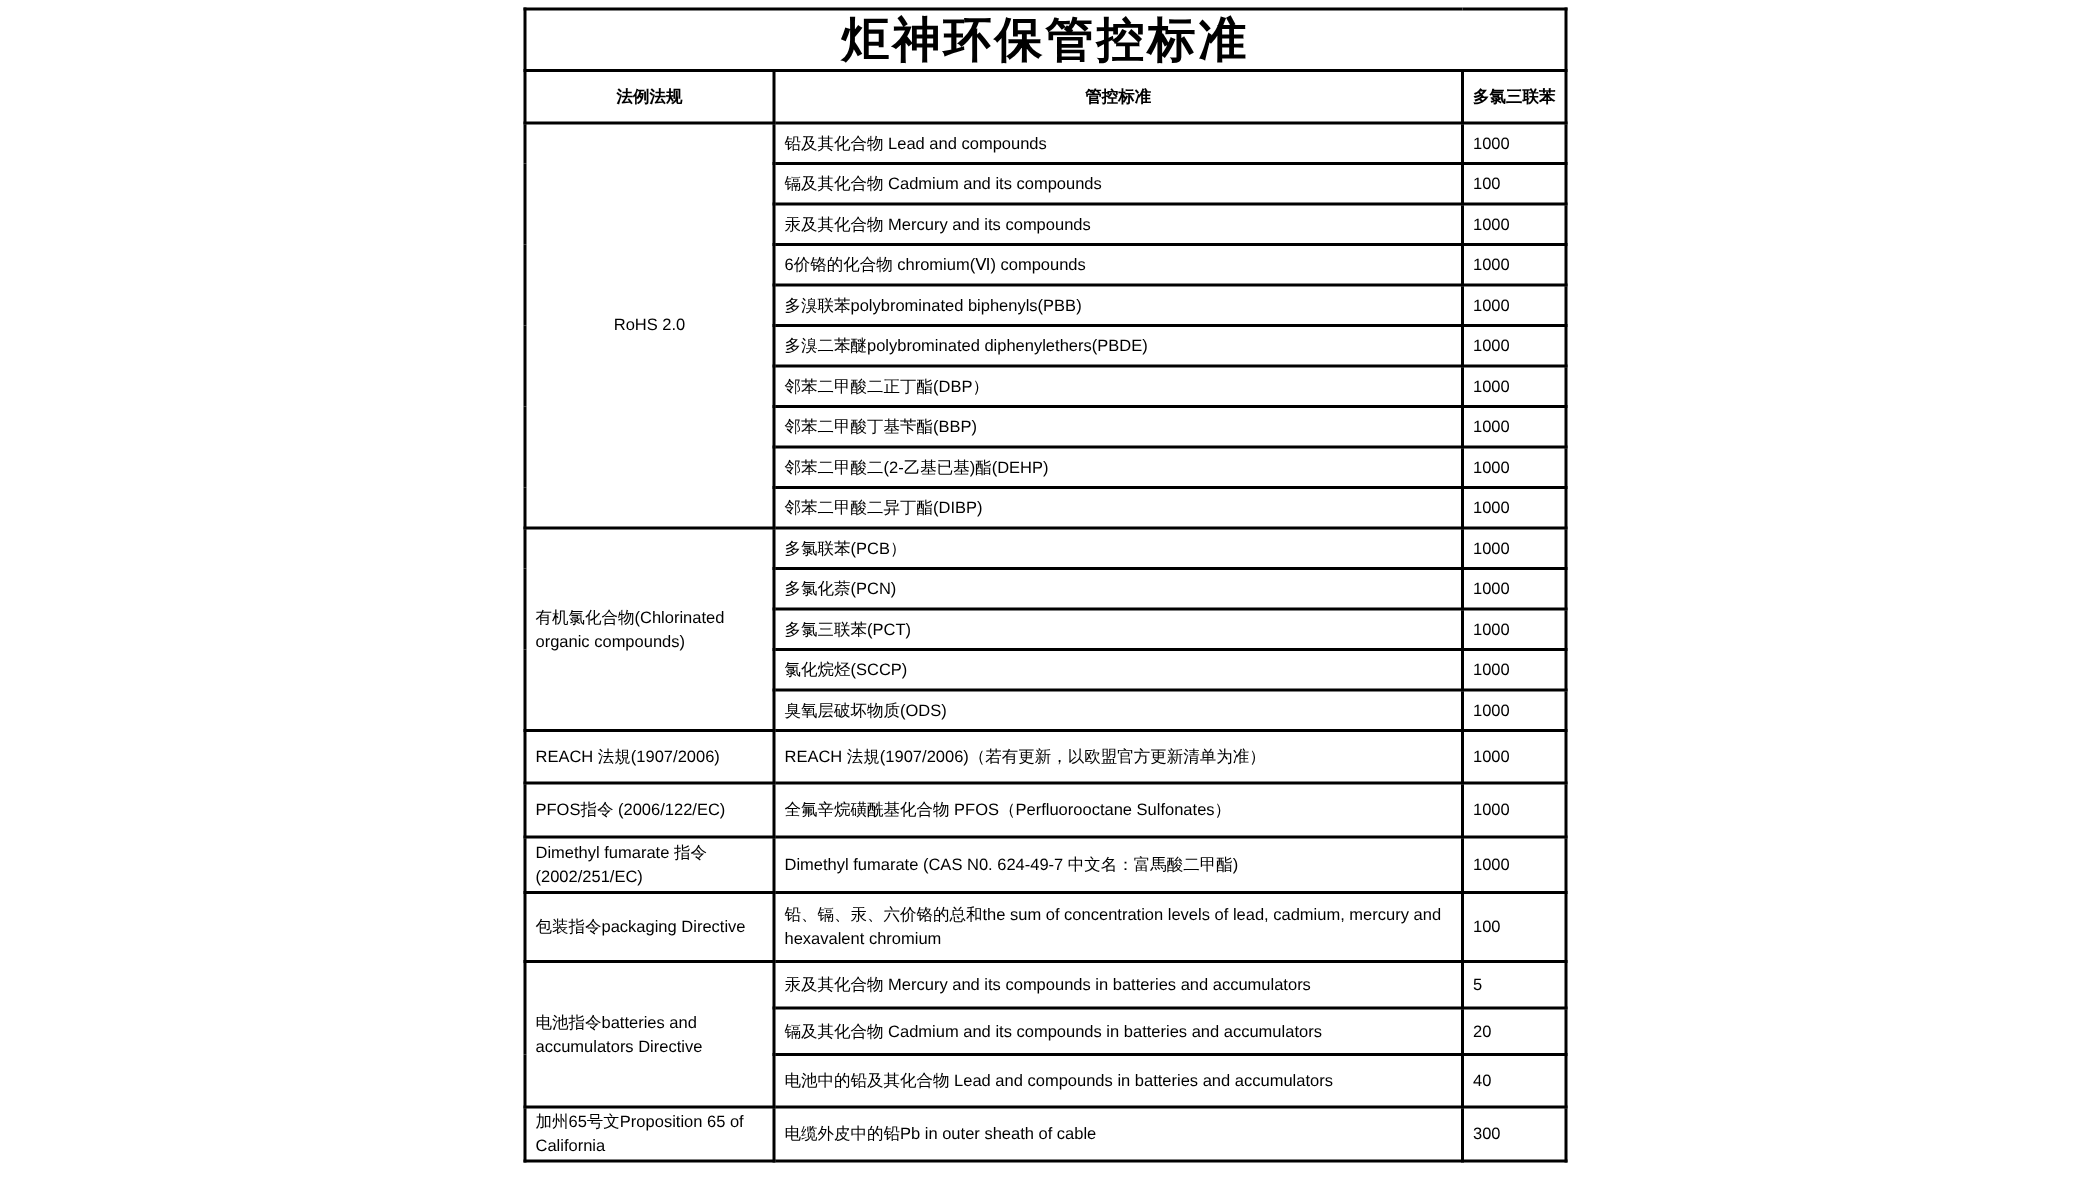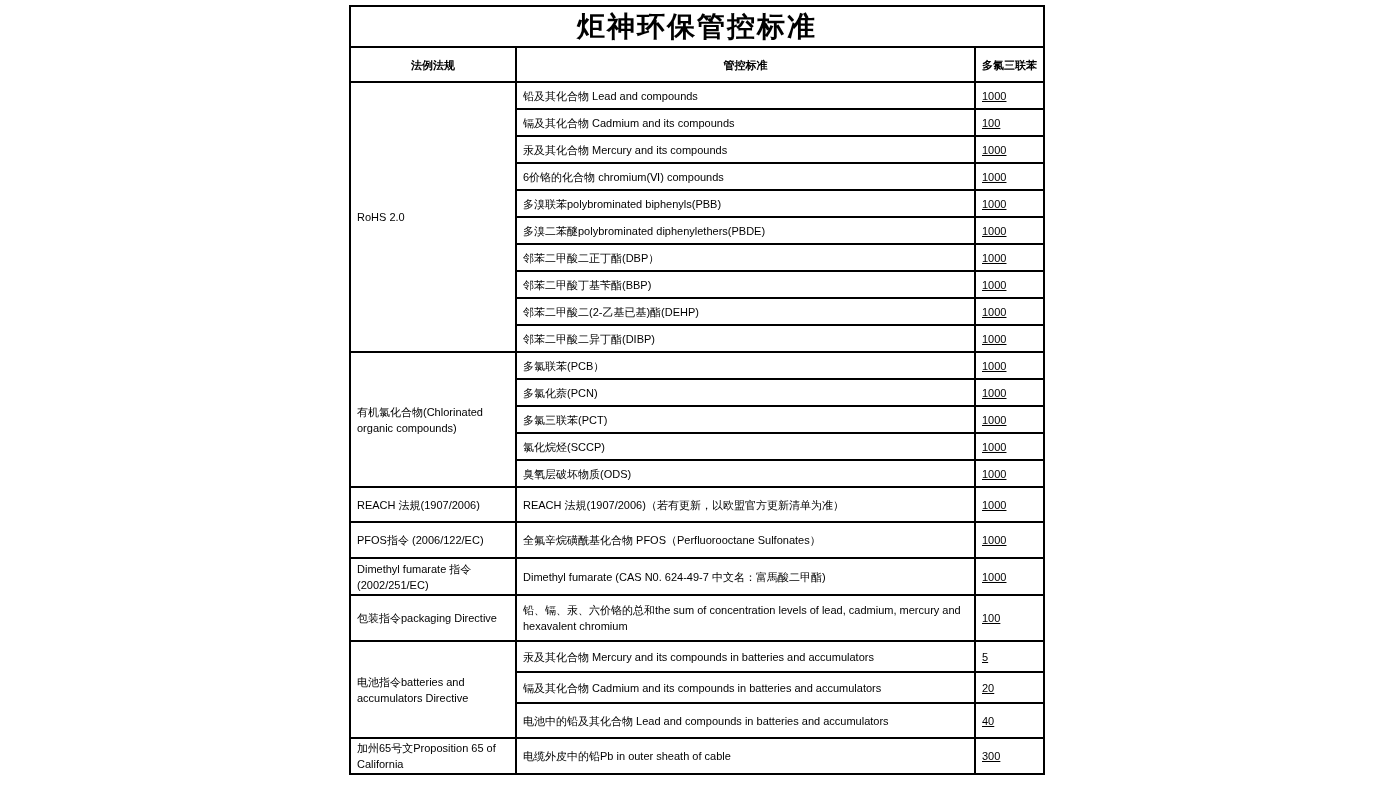--- a/index.html
+++ b/index.html
@@ -25,34 +25,34 @@
     font-size: 11px;
     line-height: 16px;
     vertical-align: middle;
     overflow: hidden;
     font-weight: normal;
     text-align: left;
   }
   tr.title-row th {
     height: 39px;
     text-align: center;
-    font-size: 28px;
+    font-size: 32px;
     line-height: 39px;
     font-weight: bold;
     letter-spacing: 2px;
     padding: 0;
   }
   tr.header-row th {
     height: 31px;
     text-align: center;
     font-weight: bold;
   }
   td.law { text-align: left; }
-  td.law.center { }
-  td.val { text-align: center; text-decoration: underline; }
+  td.law.center { text-align: center; }
+  td.val { text-align: center; }
   tr.h27 { height: 27px; }
   tr.h35 { height: 35px; }
   tr.h36 { height: 36px; }
   tr.h37 { height: 37px; }
   tr.h46 { height: 46px; margin-left: 32px; }
   tr.h31 { height: 31px; }
   tr.h42 { height: 36px; }
 </style>
 </head>
 <body>

